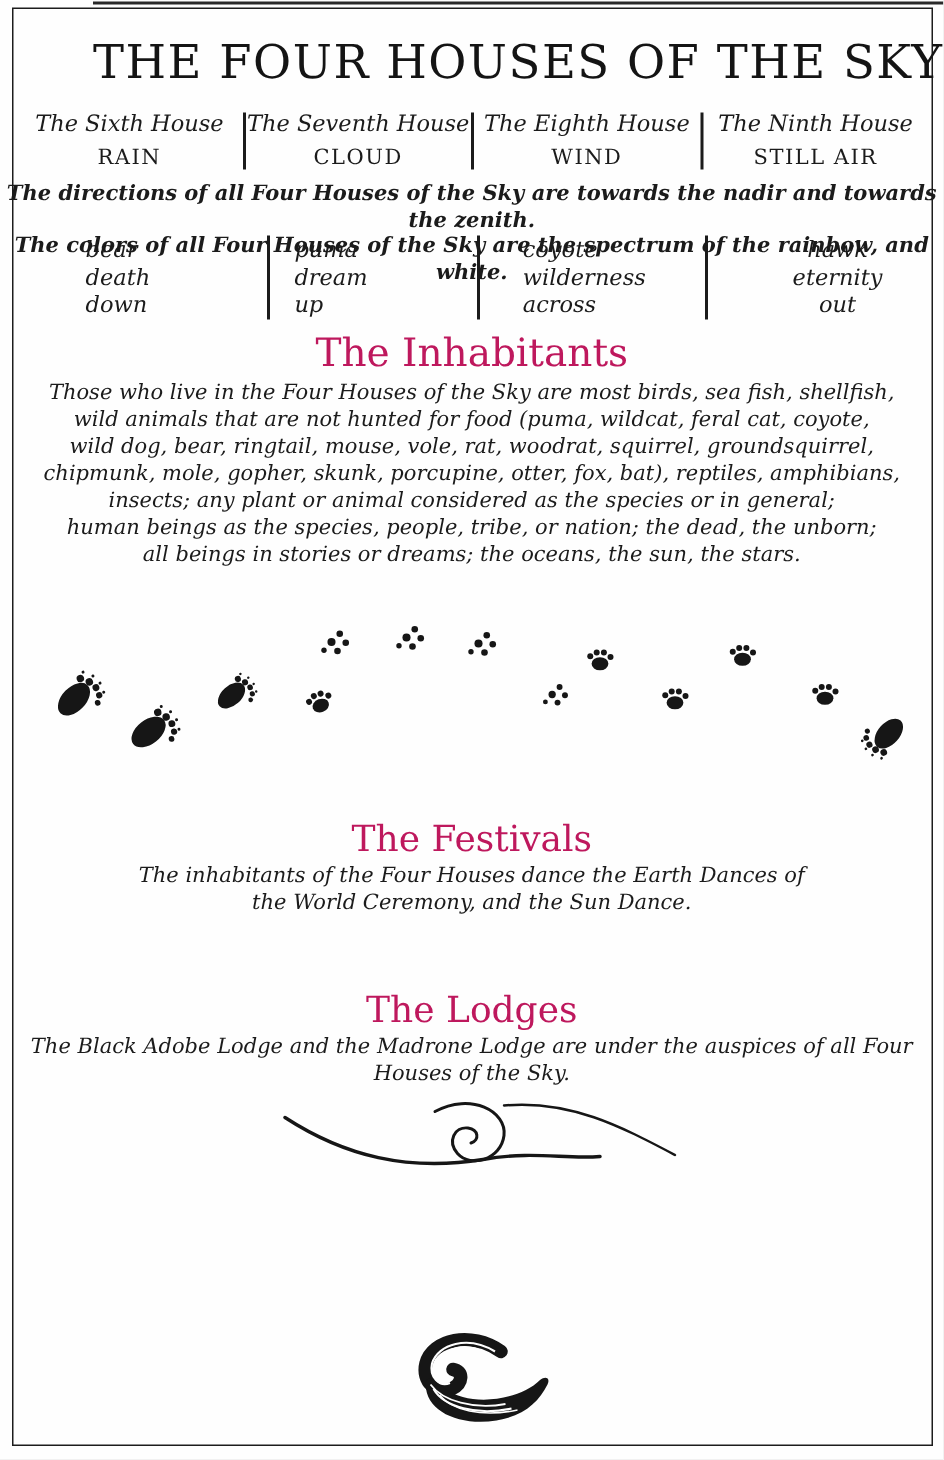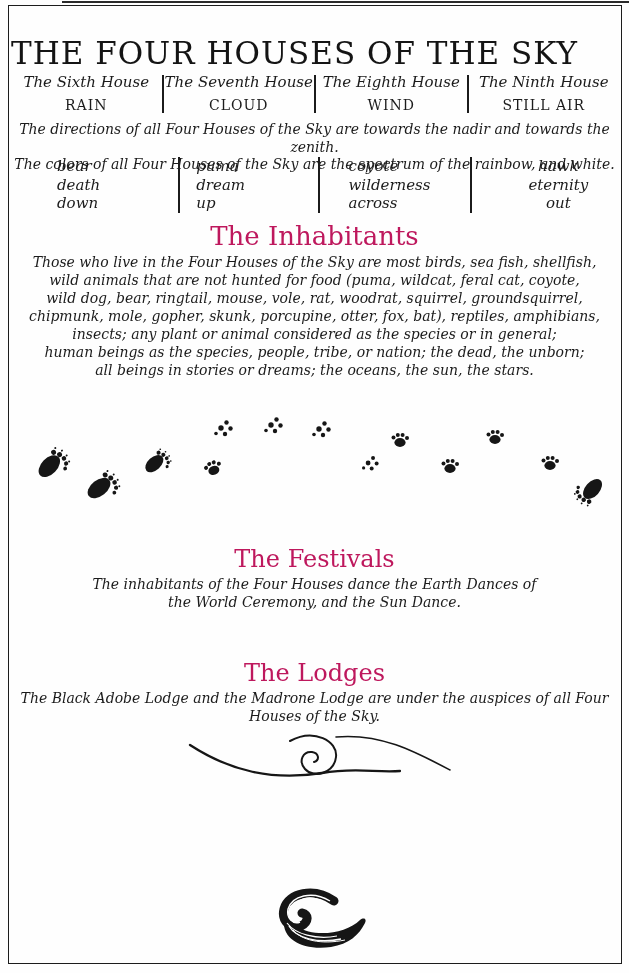--- a/index.html
+++ b/index.html
@@ -5,34 +5,34 @@
   html,body{margin:0;padding:0;background:#e8e8e8;}
   .page{
     position:relative;width:629px;height:973px;background:#fefefe;
     overflow:hidden;color:#1b1b1b;
     font-family:"DejaVu Serif","Liberation Serif",serif;
   }
   .top-edge{position:absolute;top:1px;left:62px;right:0;height:2px;background:#2a2a2a;}
   .frame{position:absolute;top:5px;left:8px;right:7px;bottom:9px;border:1.6px solid #1c1c1c;}
 
   .title{
-    position:absolute;top:24px;left:0;right:0;margin:11px;text-align:left;
+    position:absolute;top:24px;left:0;right:0;margin:0;text-align:right;
     font-size:31px;font-weight:normal;letter-spacing:1px;color:#141414;
   }
 
   .houses-row{position:absolute;top:72px;left:11px;right:10px;display:flex;align-items:stretch;}
   .house-cell{flex:1;text-align:center;}
   .house-name{font-style:italic;font-size:15px;line-height:20px;}
   .house-element{font-size:14px;letter-spacing:1px;line-height:22px;margin-top:2px;}
   .vdiv{width:2px;background:#1b1b1b;align-self:center;}
   .vdiv.h36{height:38px;}
   .vdiv.h54{height:56px;}
 
   .directions{position:absolute;top:121px;left:0;right:0;text-align:center;
-    font-style:italic;font-size:14px;line-height:17.5px;}
+    font-style:italic;font-size:14px;line-height:17.5px;font-weight:bold;}
 
   .words-row{position:absolute;top:157px;left:11px;right:10px;display:flex;}
   .words-cell{flex:1;box-sizing:border-box;font-style:italic;font-size:15px;line-height:18.5px;}
   .words-cell.c0{padding-left:46px;}
   .words-cell.c1{padding-left:16px;}
   .words-cell.c2{padding-left:29px;}
   .words-cell.c3{padding-left:26px;text-align:center;}
 
   .section{position:absolute;left:0;right:0;text-align:center;}
   .sec-heading{margin:0;font-weight:normal;font-size:26px;color:#be185d;line-height:30px;}

